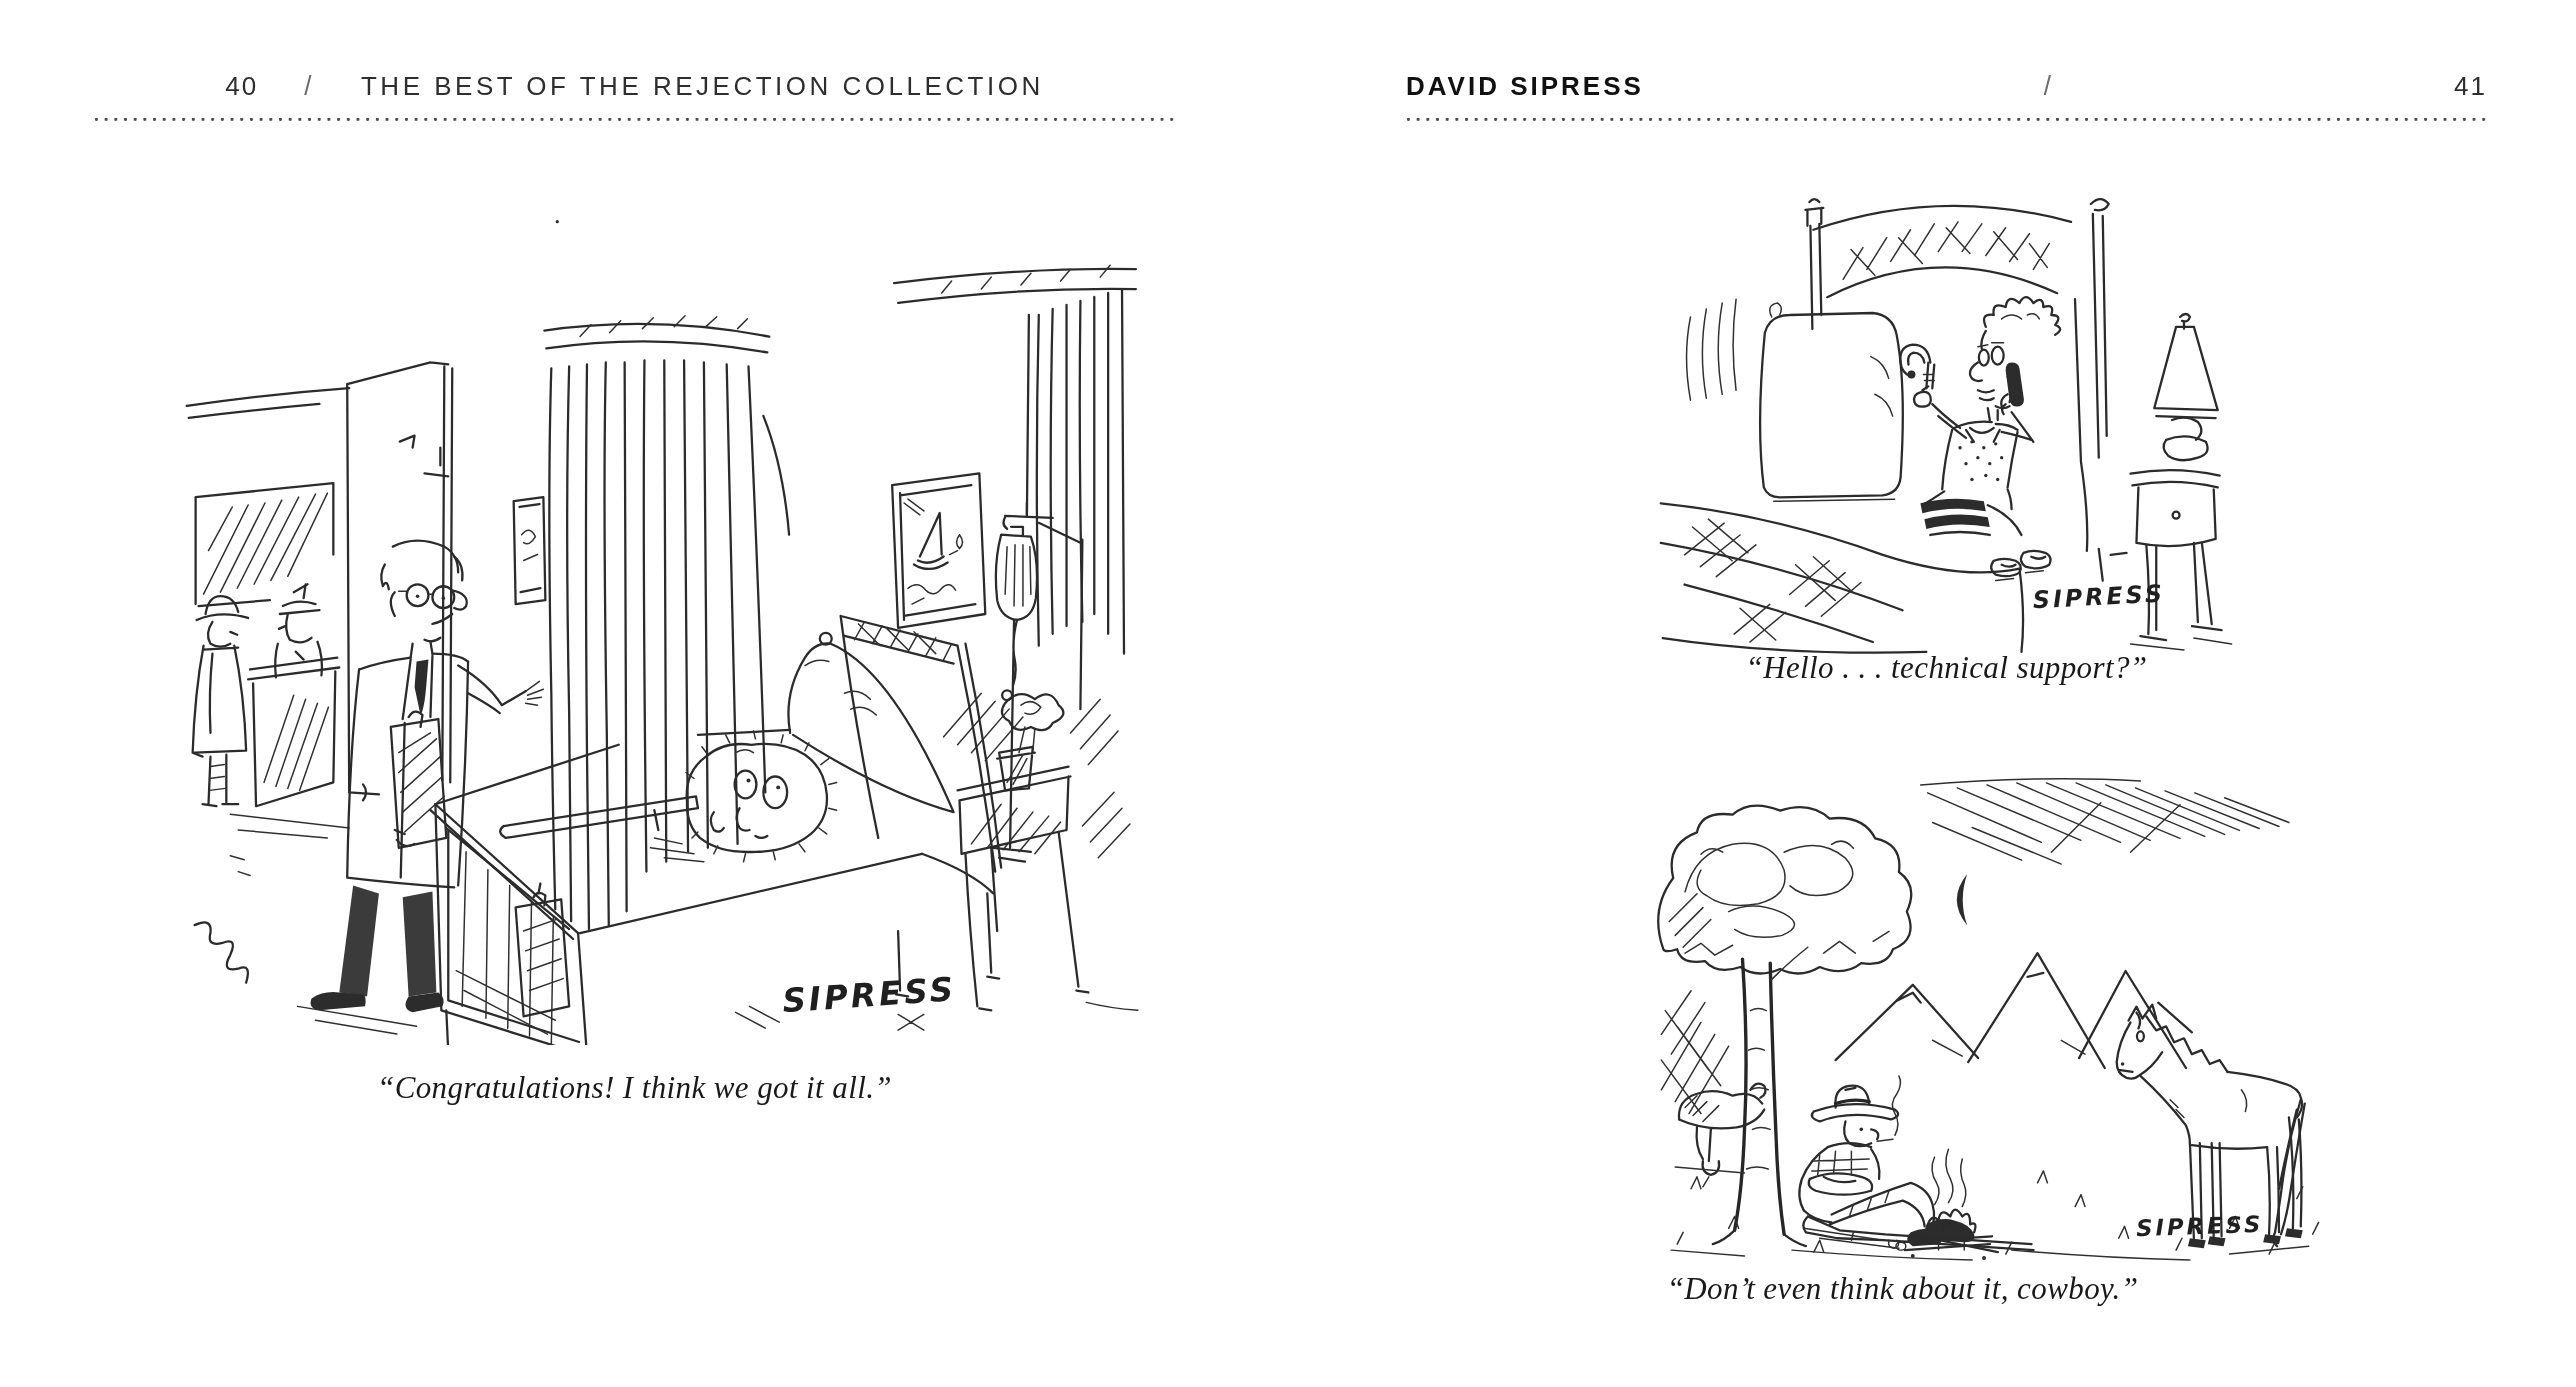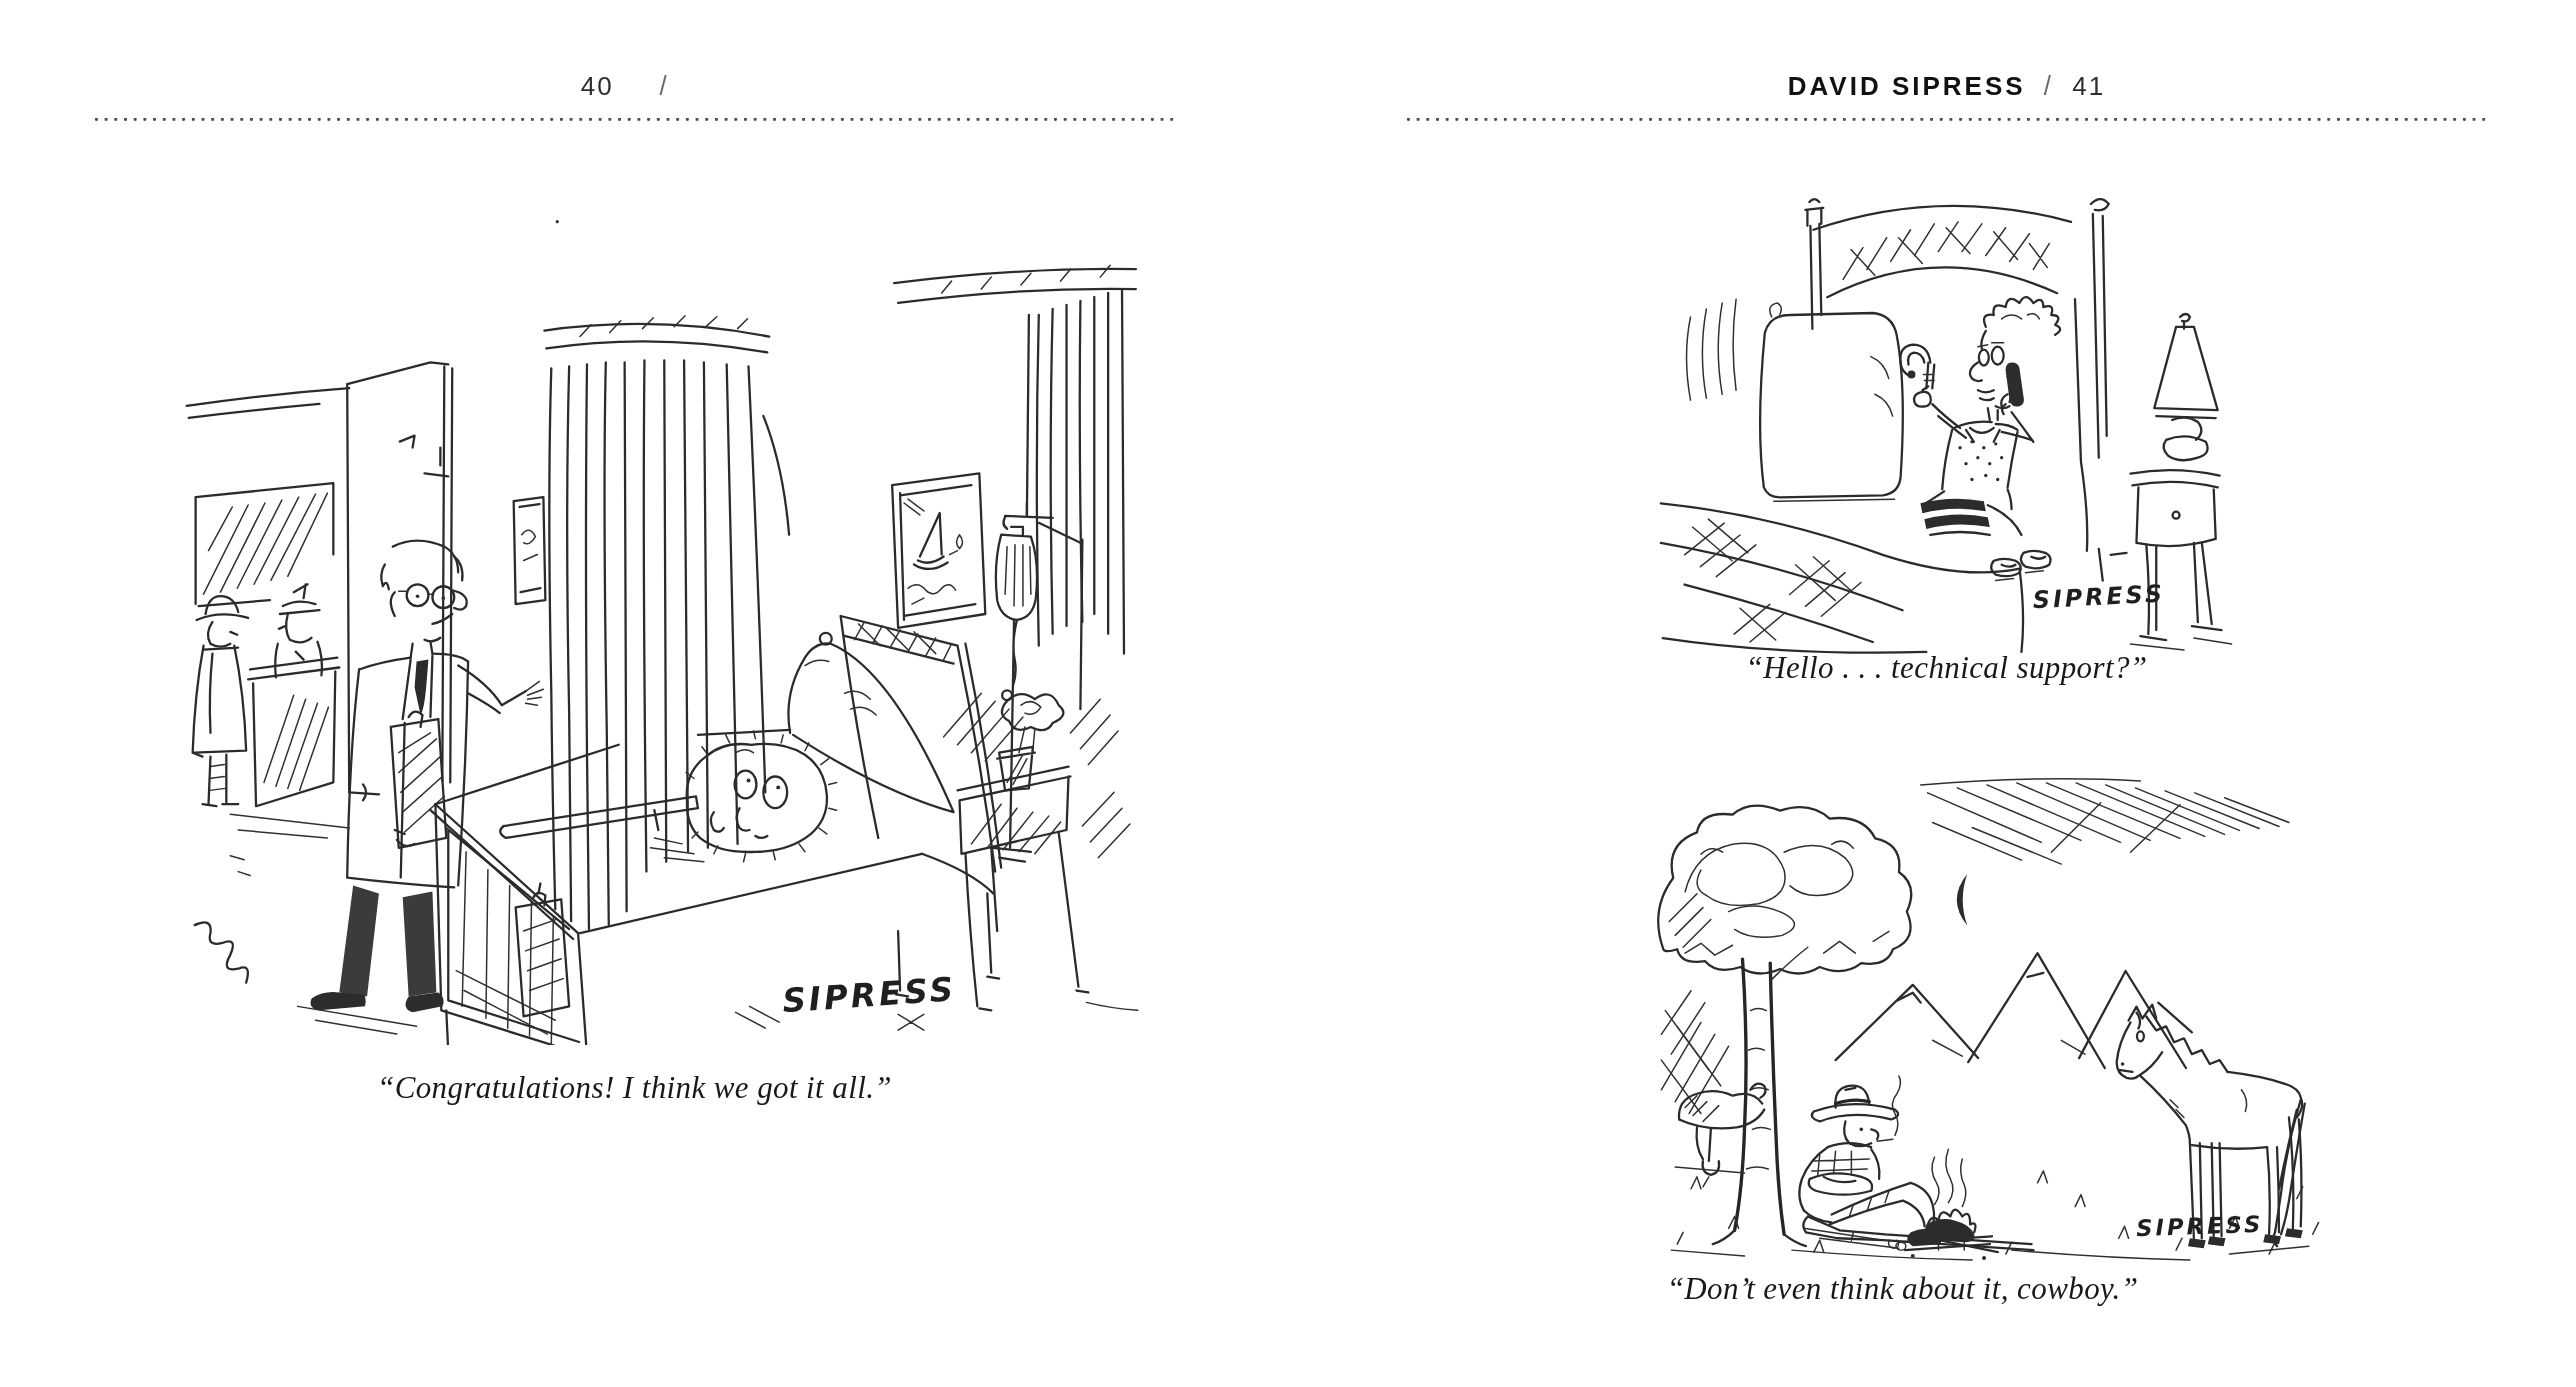--- a/index.html
+++ b/index.html
@@ -38,24 +38,25 @@
   }
 </style>
 </head>
 <body>
 
 <div class="page">
 
   <div class="runhead" style="left:94px;width:1081px;gap:28px;">
     <span class="num">40</span>
     <span class="slash">/</span>
+    <span class="title">THE BEST OF THE REJECTION COLLECTION</span>
   </div>
   <div class="dotted" style="left:94px;width:1081px;"></div>
 
-  <div class="runhead" style="left:1406px;width:1081px;">
+  <div class="runhead" style="left:1406px;width:1081px;justify-content:space-between;">
     <span class="author">DAVID SIPRESS</span>
     <span class="slash">/</span>
     <span class="num">41</span>
   </div>
   <div class="dotted" style="left:1406px;width:1081px;"></div>
 
   <svg class="art" style="left:139px;top:183px;" width="1001" height="862" viewBox="140 185 1010 870">
     <g>
       <path class="s" d="M188,410 Q270,398 352,392 M190,422 Q255,414 322,408"></path>
       <path class="s" d="M197,502 L197,610 M197,502 L336,488 M336,488 L336,560 M200,612 L272,606"></path>

